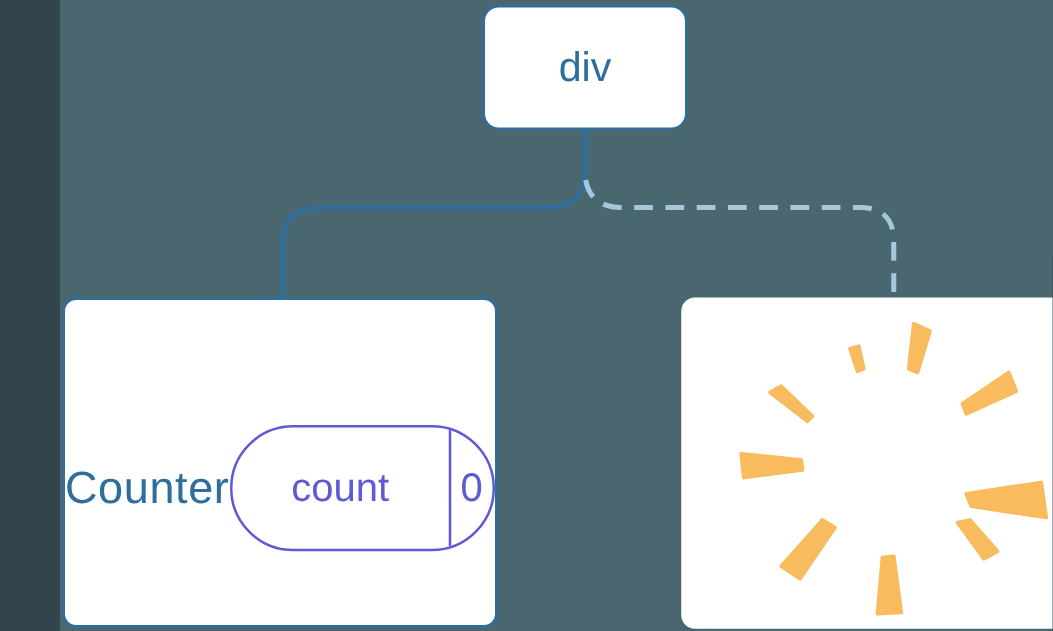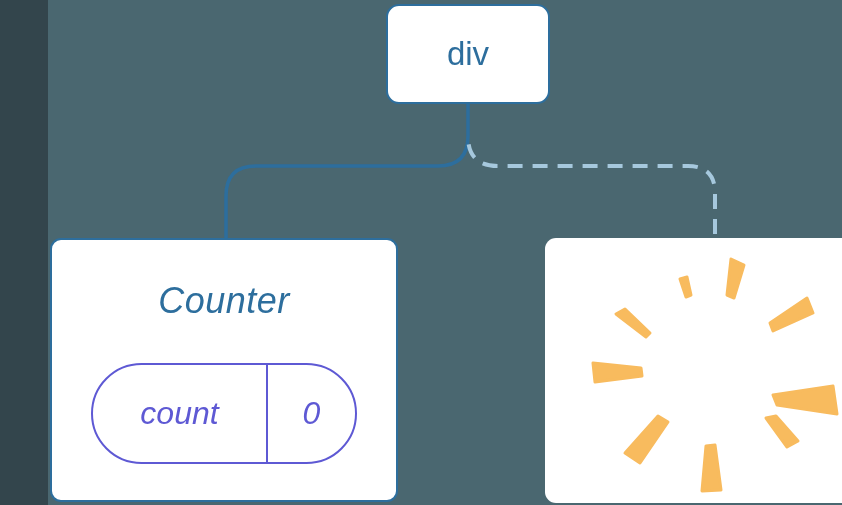--- a/index.html
+++ b/index.html
@@ -49,21 +49,21 @@
     width: 164px; height: 100px;
     border: 2.5px solid var(--blue);
     border-radius: 13px;
     display: flex; align-items: center; justify-content: center;
     font-size: 33px; font-weight: 500; color: var(--blue);
   }
   .node-counter {
     left: 2px; top: 238px;
     width: 348px; height: 264px;
     border: 2px solid var(--blue);
-    display: flex; flex-direction: column; align-items: center; font-style: italic;
+    display: flex; flex-direction: row; align-items: center;
   }
   .counter-title {
     margin-top: 40px;
     font-size: 36px; font-weight: 500;
     color: var(--blue);
     letter-spacing: 0.5px;
   }
   .state-pill {
     margin-top: 41px;
     width: 266px; height: 101px;

